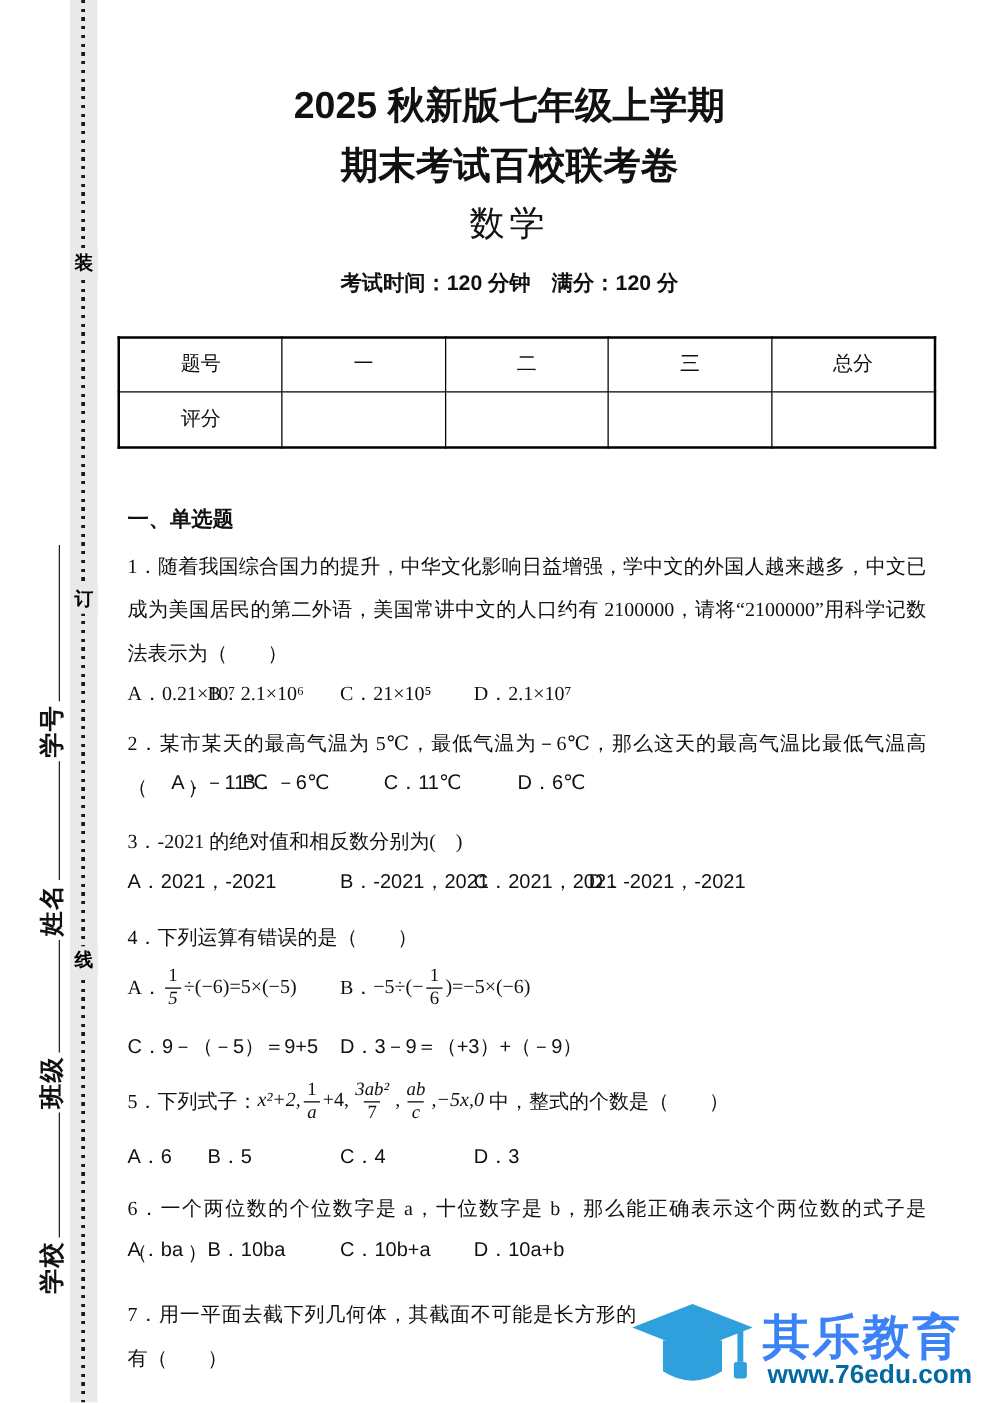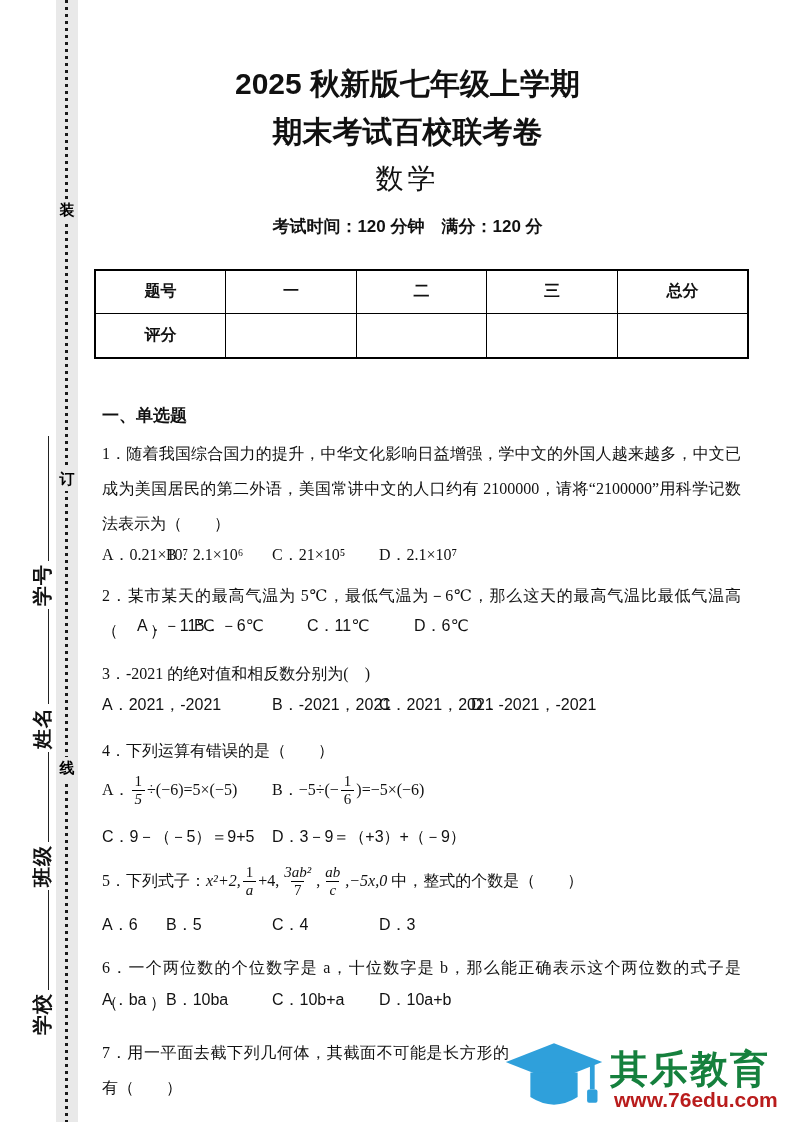--- a/index.html
+++ b/index.html
@@ -31,21 +31,21 @@
   .title2 { position:absolute; top:112px; width:100%; text-align:center; padding-right:28px;
             font-family:"Liberation Sans","DejaVu Sans",sans-serif; font-size:30px; font-weight:700; }
   .subject { position:absolute; top:160px; width:100%; text-align:center; padding-right:28px;
              font-family:"Liberation Sans","DejaVu Sans",sans-serif; font-size:28px; font-weight:500; letter-spacing:4px; }
   .meta { position:absolute; top:215px; width:100%; text-align:center; padding-right:28px;
           font-family:"Liberation Sans","DejaVu Sans",sans-serif; font-size:17px; font-weight:700; }
 
   table.score { position:absolute; top:269px; left:0; width:655px; height:88px;
                 border-collapse:collapse; border:2px solid #000; table-layout:fixed;
                 font-family:"Liberation Sans","DejaVu Sans",sans-serif; }
-  table.score td { border:1px solid #000; text-align:center; font-size:16px; font-weight:700; }
+  table.score td { border:1px solid #000; text-align:center; font-size:16px; font-weight:400; }
   table.score tr:first-child td { height:43px; }
   table.score tr:last-child td { height:45px; }
 
   .section-heading { position:absolute; top:404px; left:8px; font-size:17px; font-weight:700;
                      font-family:"Liberation Sans","DejaVu Sans",sans-serif; }
 
   .qtext { position:absolute; left:8px; right:8px; font-size:16px; line-height:35px; text-align:justify; }
   .q1 { top:436px; } .q2 { top:578px; } .q3 { top:656px; } .q4 { top:733px; }
   .q6 { top:950px; } .q7 { top:1035px; right:240px; }
 
@@ -184,17 +184,17 @@
     <div class="qtext q7">7．用一平面去截下列几何体，其截面不可能是长方形的有（　　）</div>
   </div>
 
   <div class="logo">
     <svg class="cap-icon" width="104" height="82" viewBox="0 0 110 86">
       <polygon points="55,3 106,23 55,43 4,23" fill="#2FA0DB"></polygon>
       <path d="M30,34 L80,34 L80,60 Q55,76 30,60 Z" fill="#2FA0DB"></path>
       <rect x="93" y="26" width="5" height="26" fill="#2FA0DB"></rect>
       <rect x="90" y="52" width="11" height="14" rx="2" fill="#2FA0DB"></rect>
     </svg>
-    <div class="logo-name" style="color:#15803d">其乐教育</div>
-    <div class="logo-url" style="color:#b91c1c">www.76edu.com</div>
+    <div class="logo-name" style="color:#3b82f6">其乐教育</div>
+    <div class="logo-url" style="color:#0369a1">www.76edu.com</div>
   </div>
 
 </div>
 
 </body></html>

